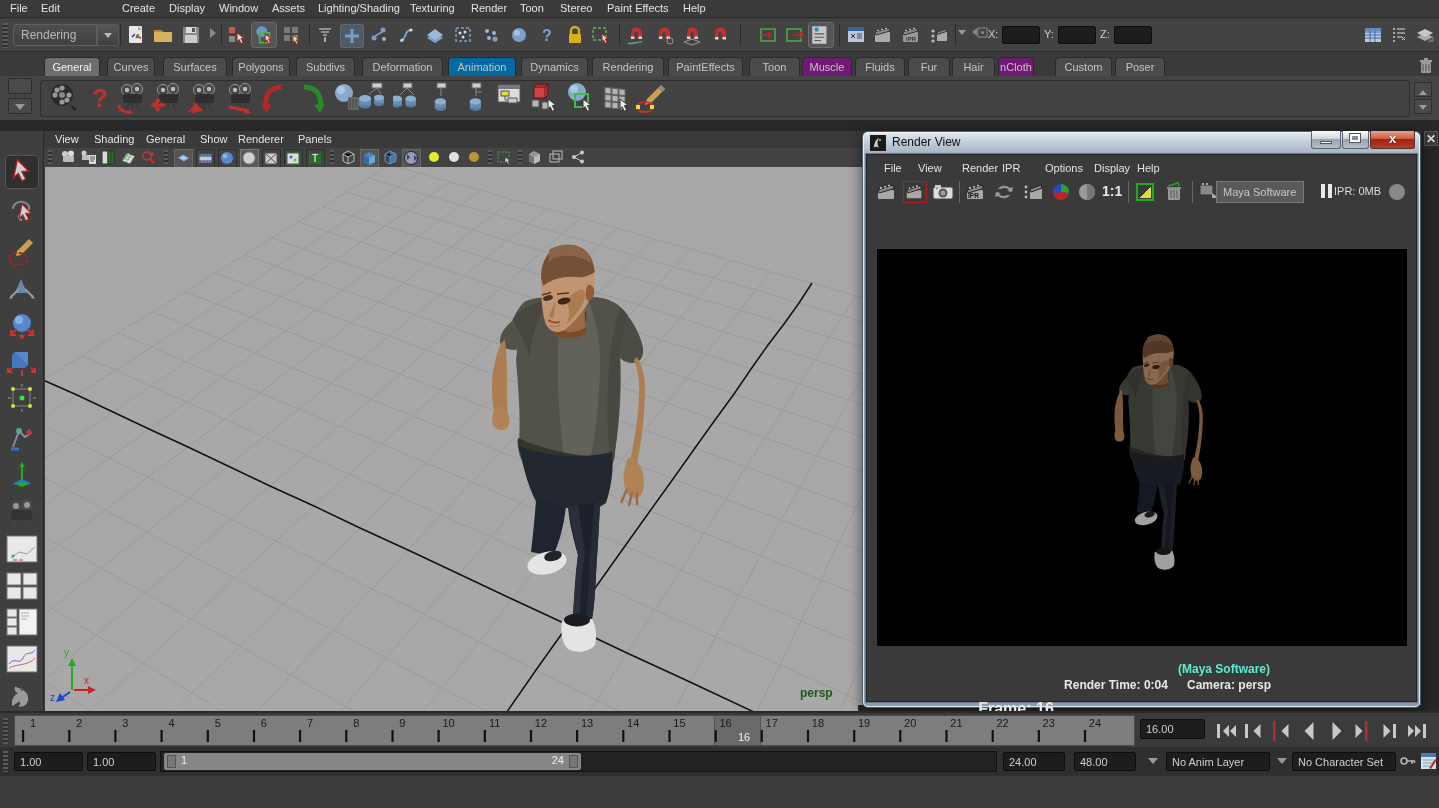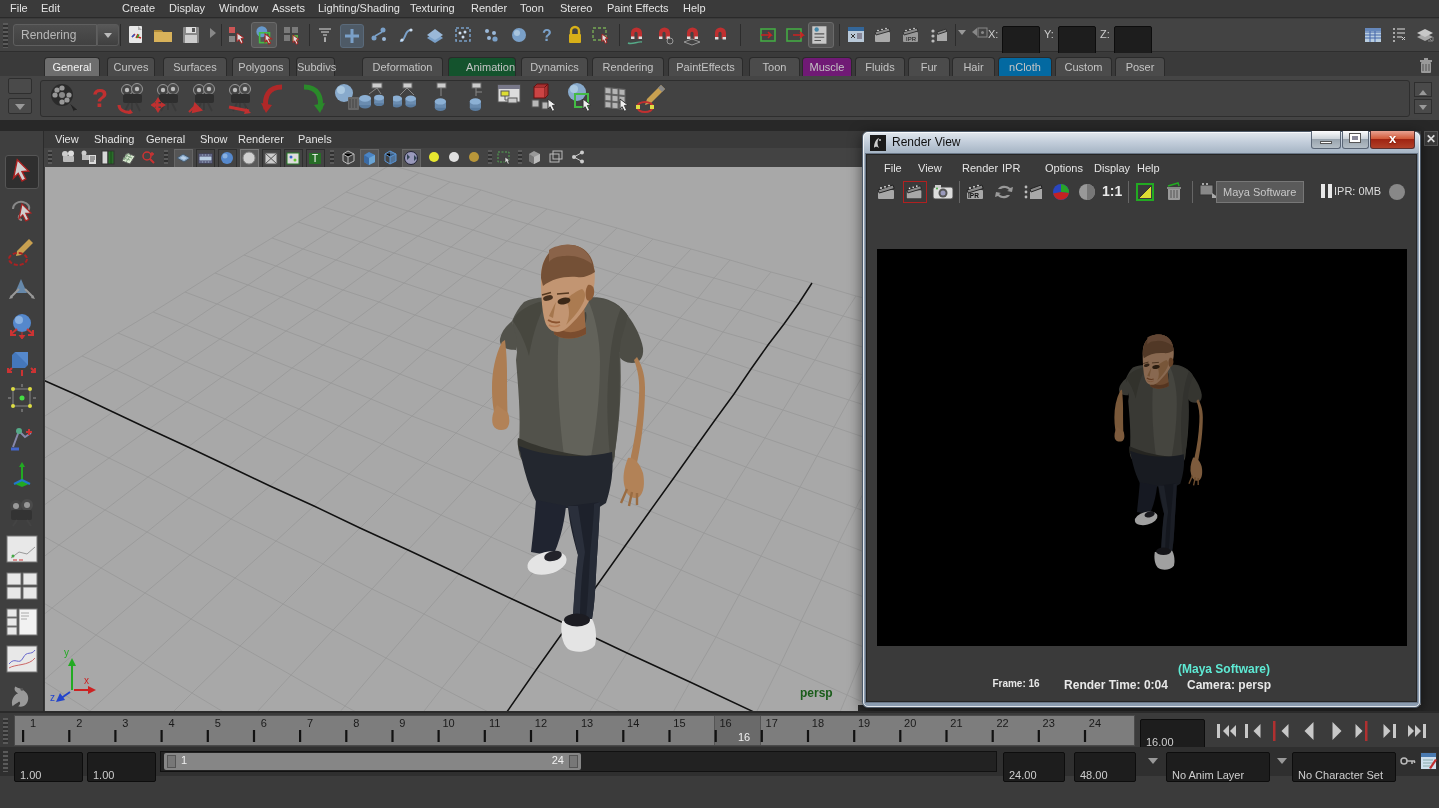--- a/index.html
+++ b/index.html
@@ -2,21 +2,21 @@
 <html><head><meta charset="utf-8"><style>
 html,body{margin:0;padding:0;background:#3b3b3b;}
 *{box-sizing:border-box;font-family:"Liberation Sans",sans-serif;}
 #root{position:relative;width:1439px;height:808px;overflow:hidden;background:#3b3b3b;}
 .abs{position:absolute;}
 .menu{color:#e4e4e4;font-size:11px;}
 .grip{background:repeating-linear-gradient(to bottom,#5a5a5a 0 2px,#303030 2px 4px);width:5px;}
 .sep{width:1px;background:#2c2c2c;}
 .ticon{border-radius:3px;}
 .tab{position:absolute;top:0;height:19px;background:#4b4b4b;border:1px solid #2a2a2a;border-bottom:none;border-radius:4px 4px 0 0;color:#c8c8c8;font-size:11px;text-align:center;line-height:18px;}
-.field{background:#1d1d1d;border:1px solid #0d0d0d;color:#cfcfcf;font-size:11px;line-height:16px;padding:14px 5px;border-radius:2px;}
+.field{background:#1d1d1d;border:1px solid #0d0d0d;color:#cfcfcf;font-size:11px;line-height:16px;padding:1px 5px;border-radius:2px;}
 </style></head>
 <body>
 <div id="root">
 
 <div class="abs" style="left:0;top:0;width:1439px;height:18px;background:#3a3a3a;border-bottom:1px solid #2a2a2a;">
 <span class="abs menu" style="left:10px;top:2px;">File</span>
 <span class="abs menu" style="left:41px;top:2px;">Edit</span>
 <span class="abs menu" style="left:74px;top:2px;margin-top:28px;">Modify</span>
 <span class="abs menu" style="left:122px;top:2px;">Create</span>
 <span class="abs menu" style="left:169px;top:2px;">Display</span>
@@ -220,32 +220,32 @@
         <path d="M15 14l3 3m-4 0h5v-4" stroke="#888" fill="none"></path>
       </svg>
     </div>
 
 <div class="abs" style="left:0;top:53px;width:1439px;height:23px;background:#3a3a3a;"></div>
 <div id="tabs" class="abs" style="left:0;top:57px;width:1439px;height:19px;">
       <div class="tab" style="left:44px;width:56px;background:#6e6e6e;color:#f2f2f2;">General</div>
 <div class="tab" style="left:107px;width:48px;background:#4b4b4b;color:#c4c4c4;">Curves</div>
 <div class="tab" style="left:163px;width:64px;background:#4b4b4b;color:#c4c4c4;">Surfaces</div>
 <div class="tab" style="left:232px;width:58px;background:#4b4b4b;color:#c4c4c4;">Polygons</div>
-<div class="tab" style="left:296px;width:39px;background:#4b4b4b;color:#c4c4c4;">Subdivs</div>
+<div class="tab" style="left:296px;width:59px;background:#4b4b4b;color:#c4c4c4;">Subdivs</div>
 <div class="tab" style="left:362px;width:81px;background:#4b4b4b;color:#c4c4c4;">Deformation</div>
-<div class="tab" style="left:448px;width:68px;background:#14532d;color:#c4c4c4;text-align:right;">Animation</div>
+<div class="tab" style="left:448px;width:68px;background:#0369a1;color:#c4c4c4;">Animation</div>
 <div class="tab" style="left:521px;width:67px;background:#4b4b4b;color:#c4c4c4;">Dynamics</div>
 <div class="tab" style="left:592px;width:72px;background:#4b4b4b;color:#c4c4c4;">Rendering</div>
 <div class="tab" style="left:668px;width:75px;background:#4b4b4b;color:#c4c4c4;">PaintEffects</div>
 <div class="tab" style="left:749px;width:51px;background:#4b4b4b;color:#c4c4c4;">Toon</div>
 <div class="tab" style="left:802px;width:50px;background:#701a75;color:#c4c4c4;">Muscle</div>
 <div class="tab" style="left:855px;width:50px;background:#4b4b4b;color:#c4c4c4;">Fluids</div>
 <div class="tab" style="left:908px;width:42px;background:#4b4b4b;color:#c4c4c4;">Fur</div>
 <div class="tab" style="left:952px;width:43px;background:#4b4b4b;color:#c4c4c4;">Hair</div>
-<div class="tab" style="left:998px;width:54px;background:#0369a1;color:#c4c4c4;">nCloth</div>
+<div class="tab" style="left:998px;width:36px;background:#701a75;color:#c4c4c4;">nCloth</div>
 <div class="tab" style="left:1055px;width:57px;background:#4b4b4b;color:#c4c4c4;">Custom</div>
 <div class="tab" style="left:1115px;width:50px;background:#4b4b4b;color:#c4c4c4;">Poser</div>
 <svg class="abs" style="left:1418px;top:0px;" width="16" height="18" viewBox="0 0 16 18">
         <rect x="3" y="5" width="10" height="11" rx="1" fill="#9a9a9a"></rect>
         <rect x="2" y="3" width="12" height="2" fill="#9a9a9a"></rect>
         <rect x="6" y="1" width="4" height="2" fill="#9a9a9a"></rect>
         <path d="M5 7v7M8 7v7M11 7v7" stroke="#555" stroke-width="1"></path>
       </svg>
     </div>
 
@@ -801,21 +801,21 @@
       <div class="abs" style="left:459px;top:53px;width:4px;height:14px;background:#e8e8e8;"></div>
       <div class="abs" style="left:466px;top:53px;width:4px;height:14px;background:#e8e8e8;"></div>
       <div class="abs" style="left:472px;top:54px;color:#ddd;font-size:11px;">IPR: 0MB</div>
       <div class="abs" style="left:527px;top:53px;width:16px;height:16px;border-radius:8px;background:#888;"></div>
       <svg class="abs" style="left:15px;top:118px;background:#000;" width="530" height="397" viewBox="877 249 530 397">
         <g transform="translate(830,193) scale(0.578)" style="filter:brightness(0.7)">
           <use href="#figure"></use>
         </g>
       </svg>
       <div class="abs" style="left:272px;top:531px;width:180px;text-align:center;color:#5eead4;font-size:12px;font-weight:bold;">(Maya Software)</div>
-      <div class="abs" style="left:104px;top:547px;width:100px;text-align:center;color:#e8e8e8;font-size:10px;font-weight:bold;">Frame: 16</div>
+      <div class="abs" style="left:104px;top:569px;width:100px;text-align:center;color:#e8e8e8;font-size:16px;font-weight:bold;">Frame: 16</div>
       <div class="abs" style="left:179px;top:547px;width:150px;text-align:center;color:#e8e8e8;font-size:12px;font-weight:bold;">Render Time: 0:04</div>
       <div class="abs" style="left:297px;top:547px;width:140px;text-align:center;color:#e8e8e8;font-size:12px;font-weight:bold;">Camera: persp</div>
     </div>
 
 <div class="abs" style="left:0;top:711px;width:1439px;height:36px;background:#3b3b3b;border-top:2px solid #2a2a2a;">
 <div class="abs grip" style="left:3px;top:5px;height:26px;"></div>
 <div id="timeslider" class="abs" style="left:14px;top:2px;width:1121px;height:31px;background:#7d7d7d;border:1px solid #4a4a4a;">
         <div class="abs" style="left:699px;top:0;width:47px;height:29px;background:#6a6a6a;border-left:1px solid #555;border-right:1px solid #555;"></div>
         <svg class="abs" style="left:0;top:0;" width="1119" height="29" viewBox="0 0 1119 29">
           <rect x="7.0" y="14" width="2.2" height="12" fill="#111"></rect>

